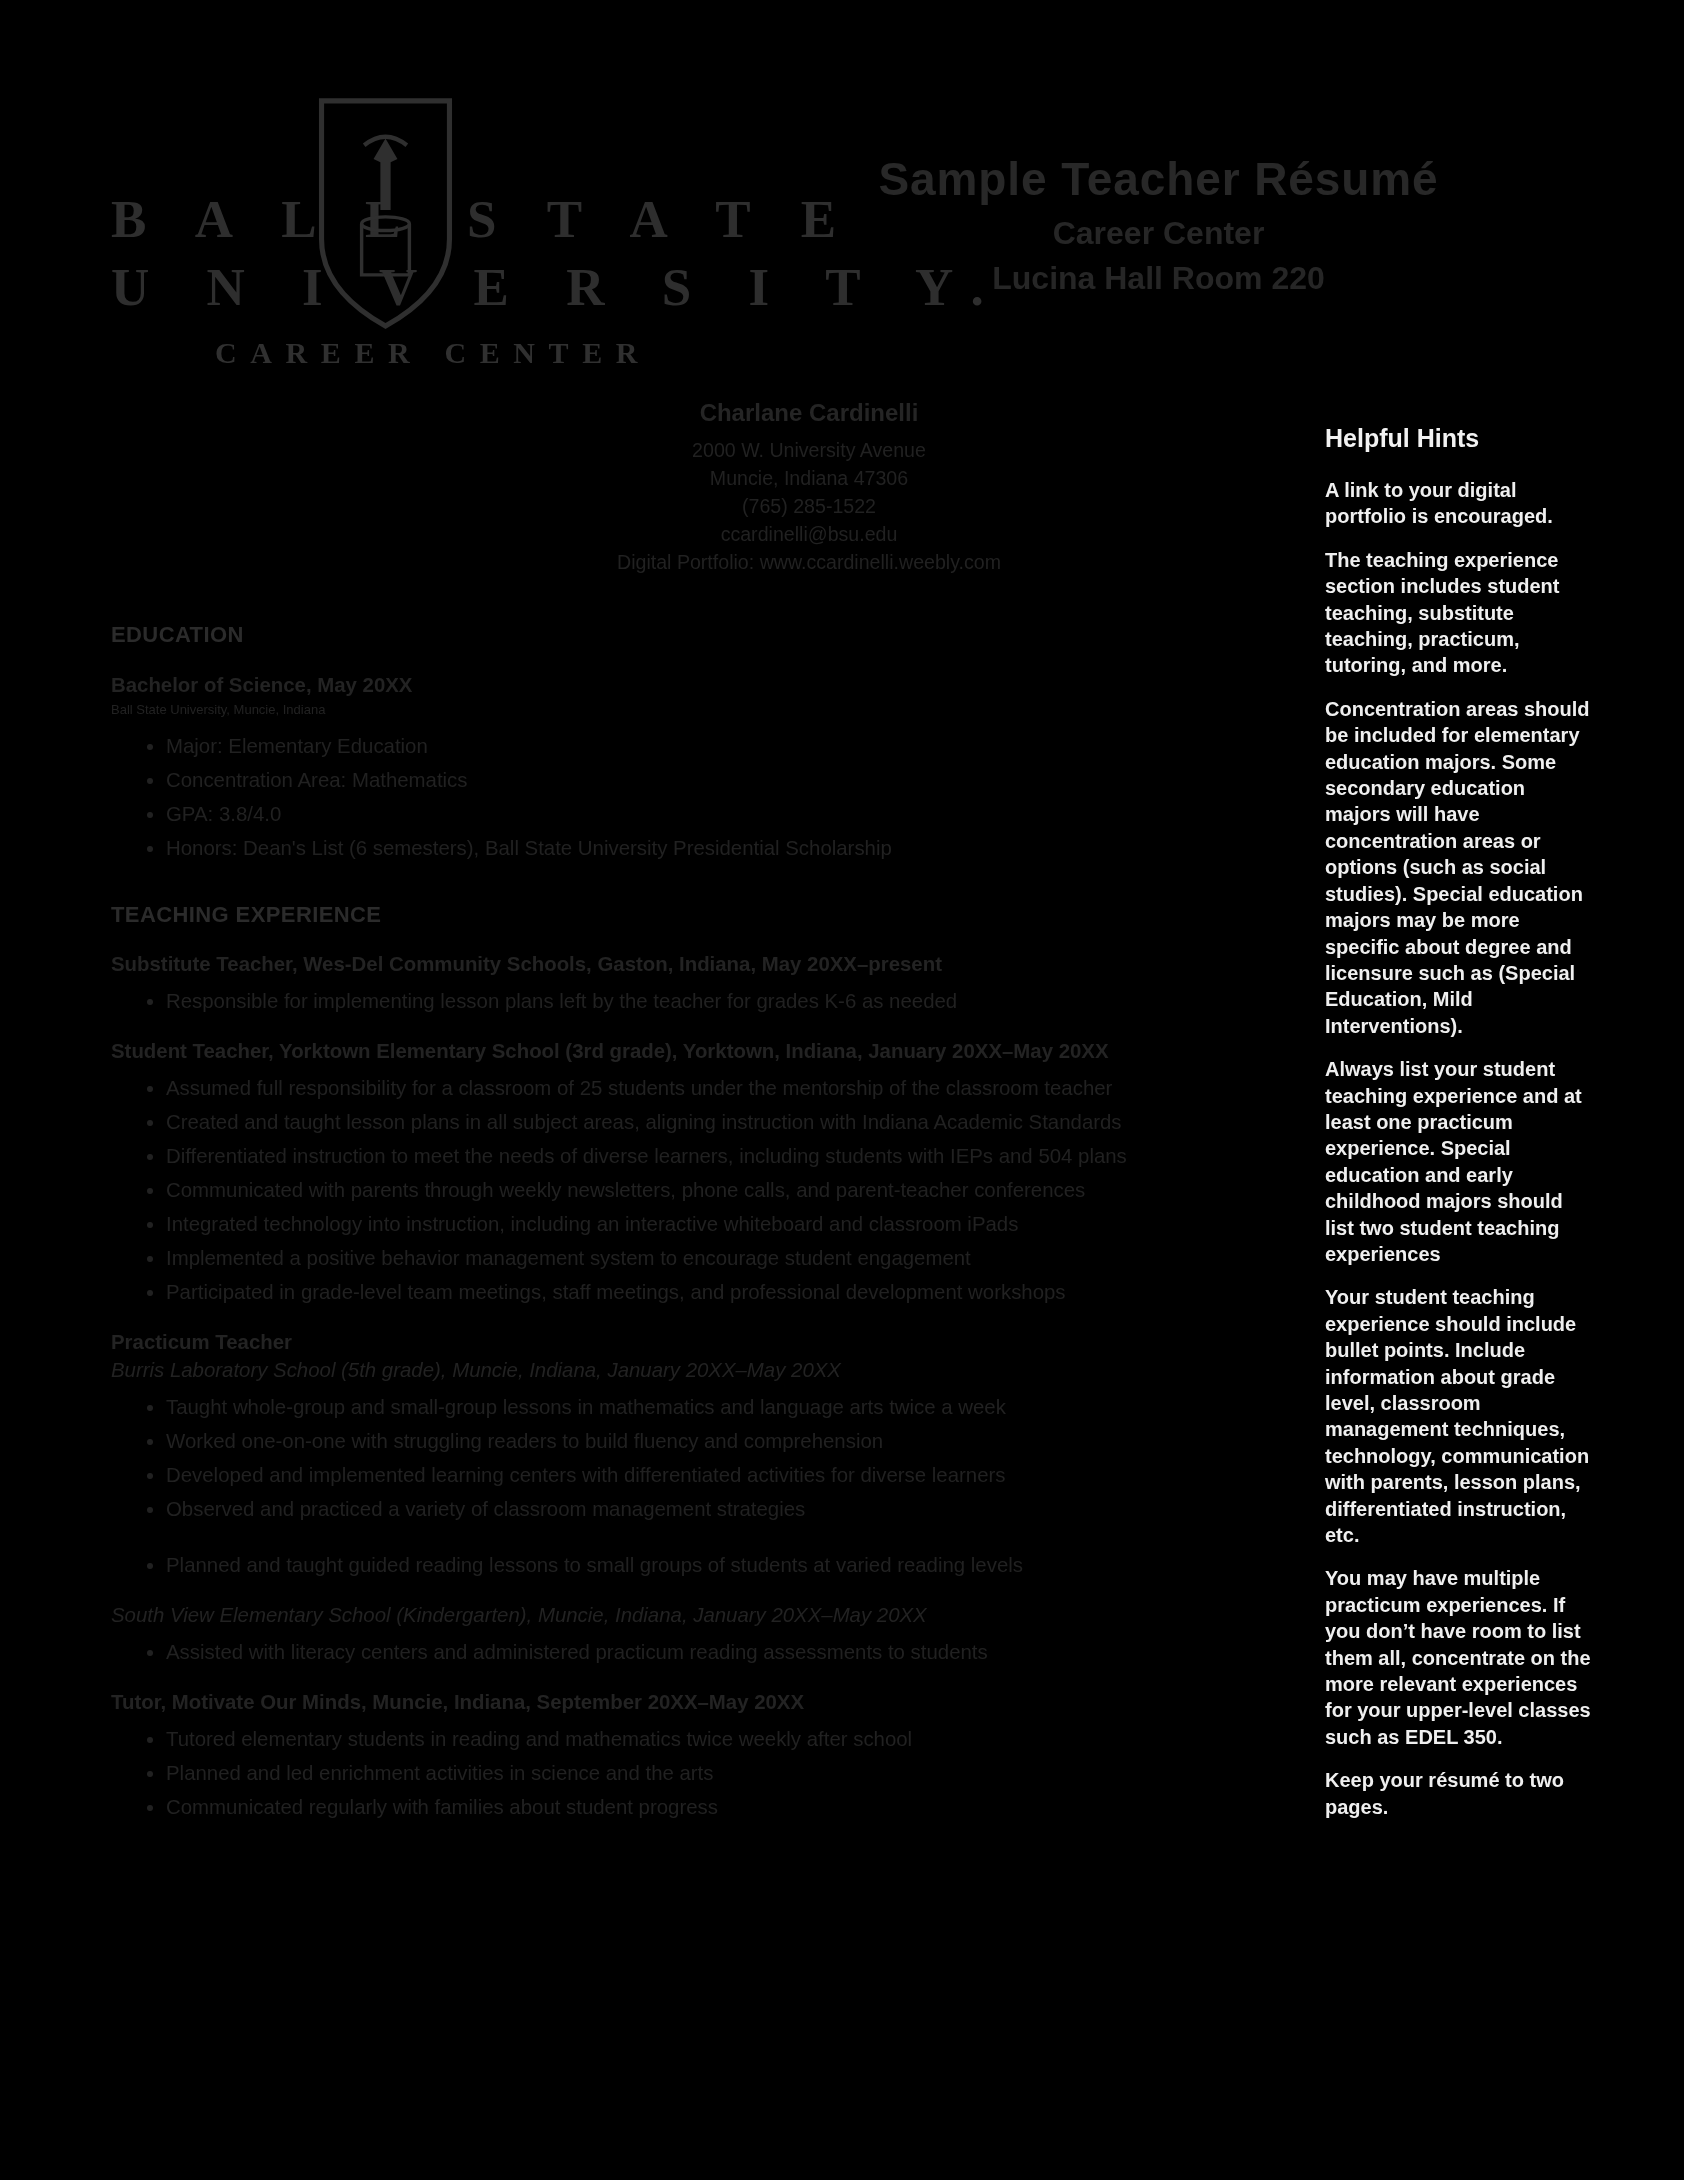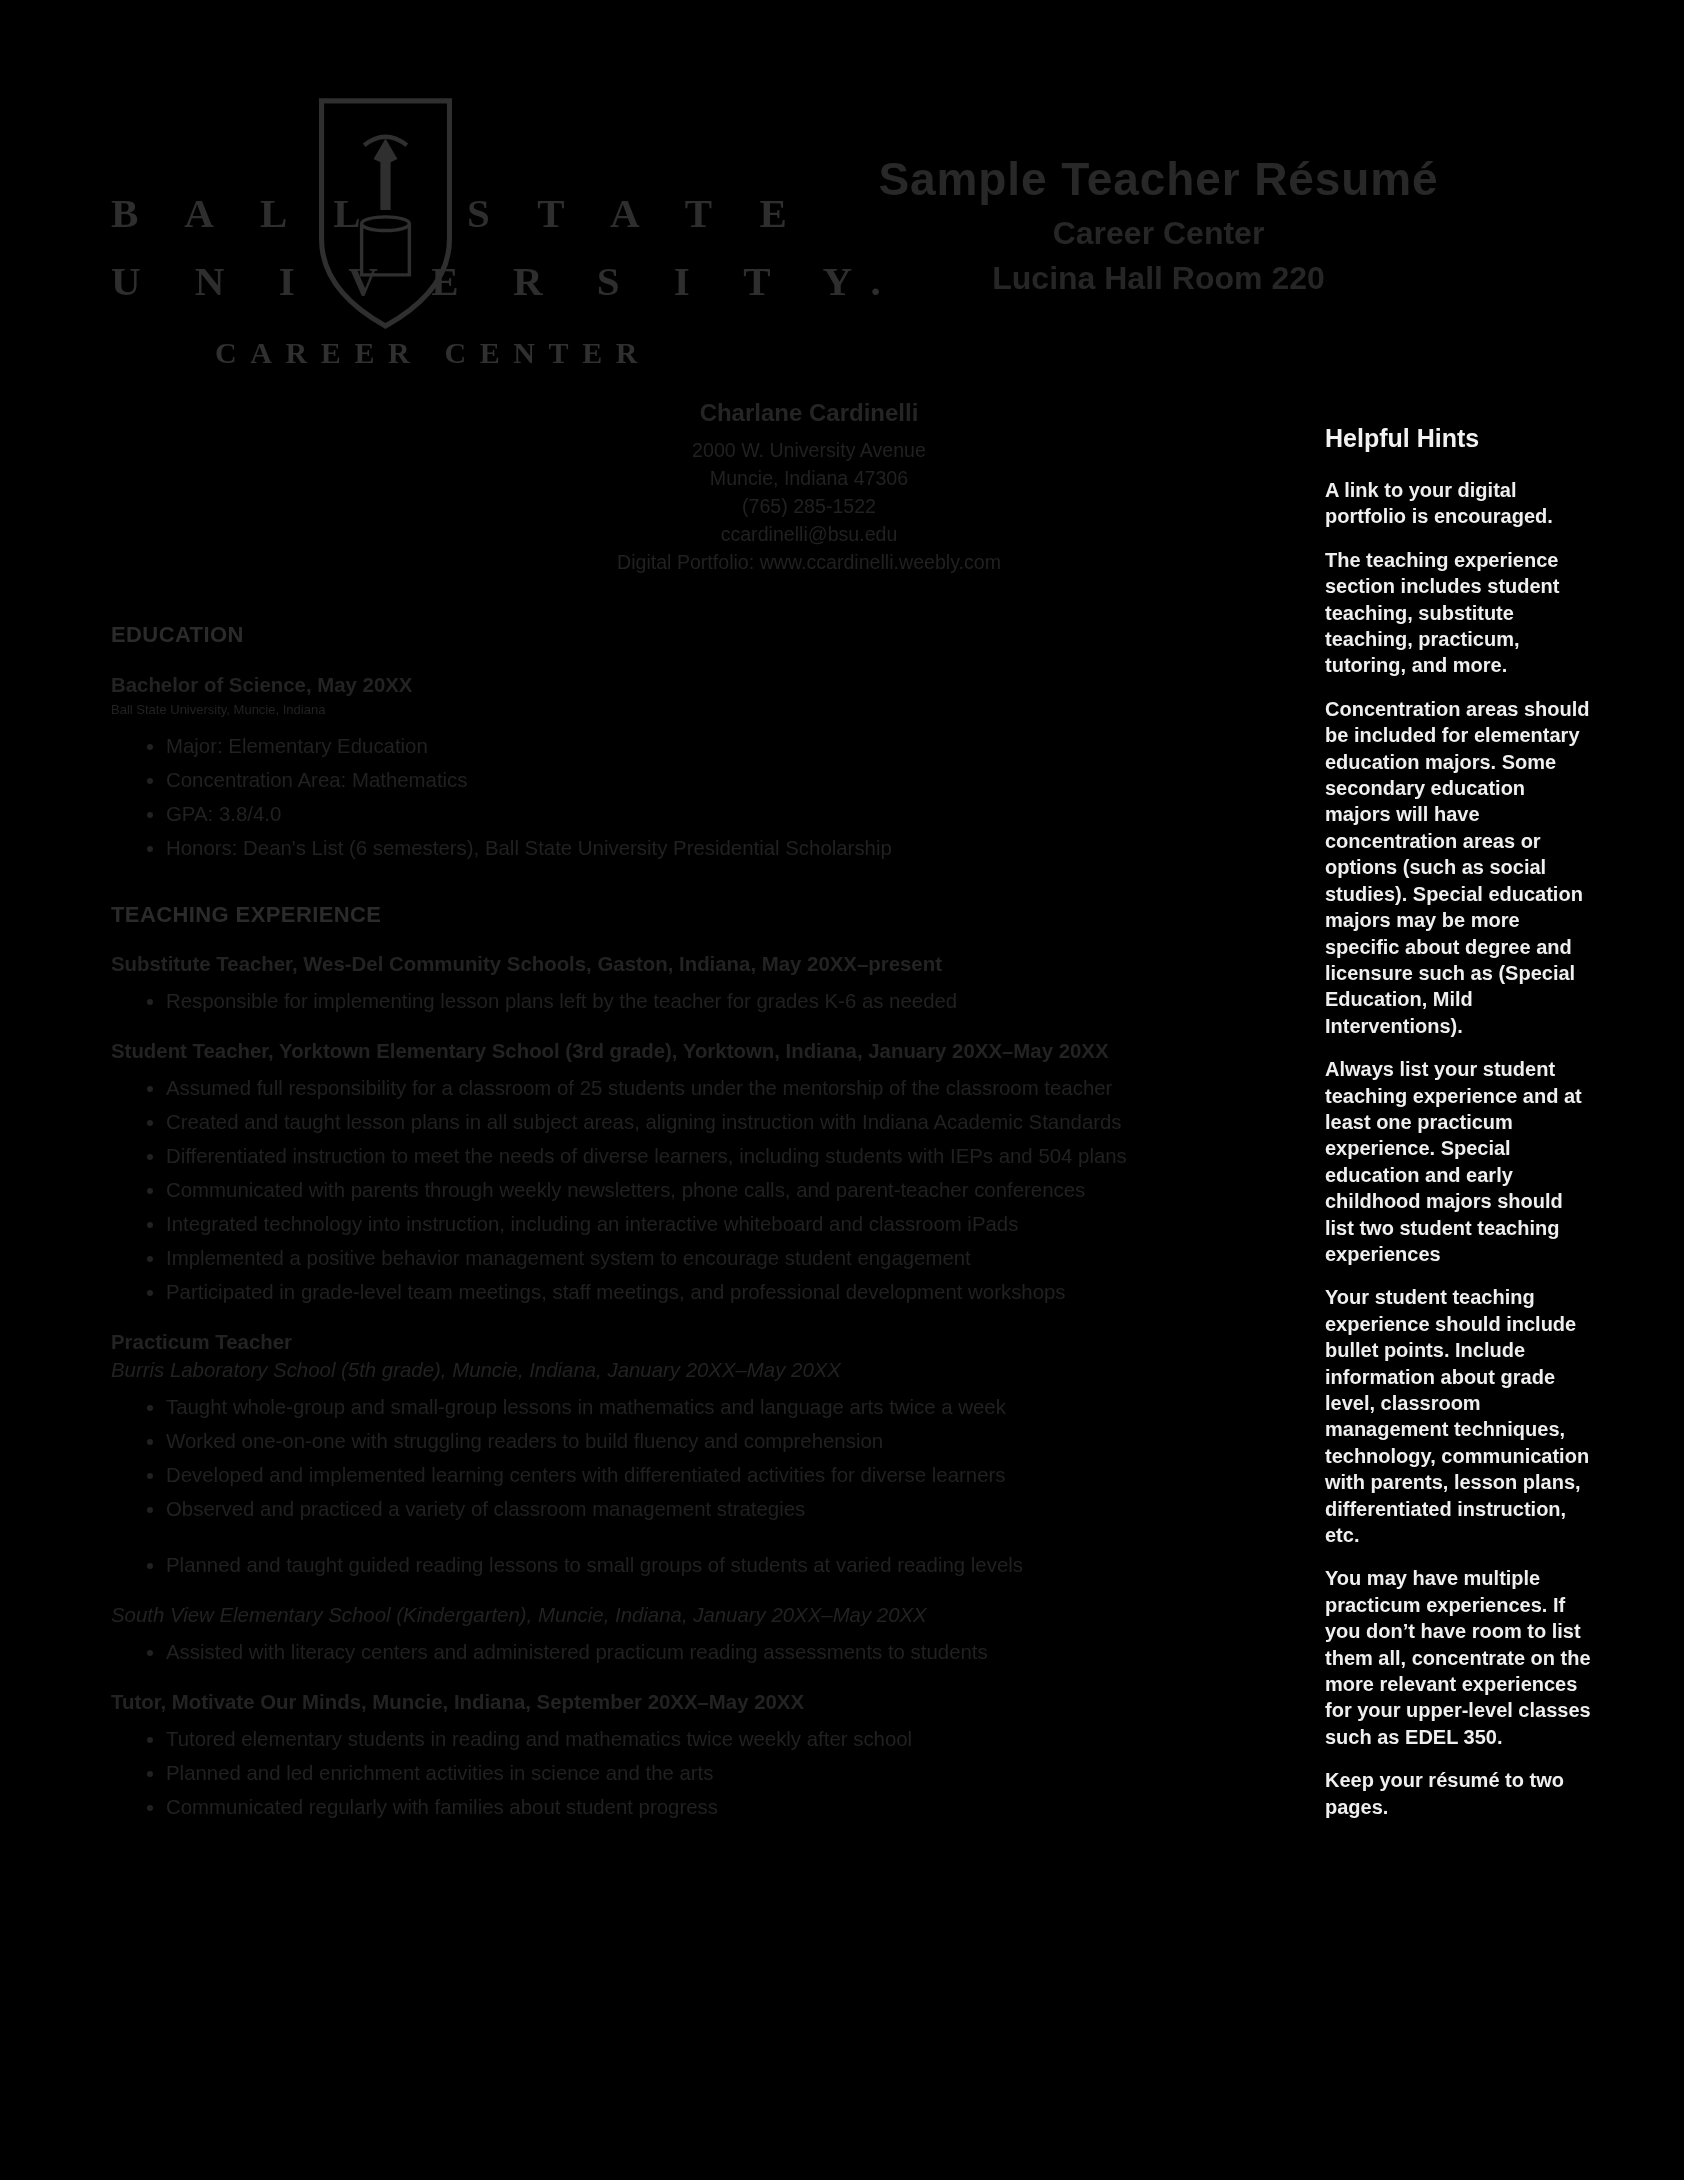--- a/index.html
+++ b/index.html
@@ -8,21 +8,21 @@
     position:relative; width:1685px; height:2181px;
     background:#000; overflow:hidden;
     font-family:"Liberation Sans", sans-serif;
   }
 
   
   #logo { position:absolute; left:0; top:0; }
   .logo-word {
     position:absolute; color:#2e2e2e;
     font-family:"Liberation Serif", serif; font-weight:bold;
-    font-size:41px; letter-spacing:19px; white-space:nowrap;
+    font-size:53px; letter-spacing:19px; white-space:nowrap;
   }
   #logo-ball  { left:111px; top:189px; }
   #logo-state { left:467px; top:189px; }
   #logo-university { left:111px; top:257px; letter-spacing:22px; }
   #logo-career {
     position:absolute; left:215px; top:336px; color:#303030;
     font-family:"Liberation Serif", serif; font-weight:bold;
     font-size:30px; letter-spacing:13.6px; white-space:nowrap;
   }
   #crest { position:absolute; left:313px; top:94px; }

